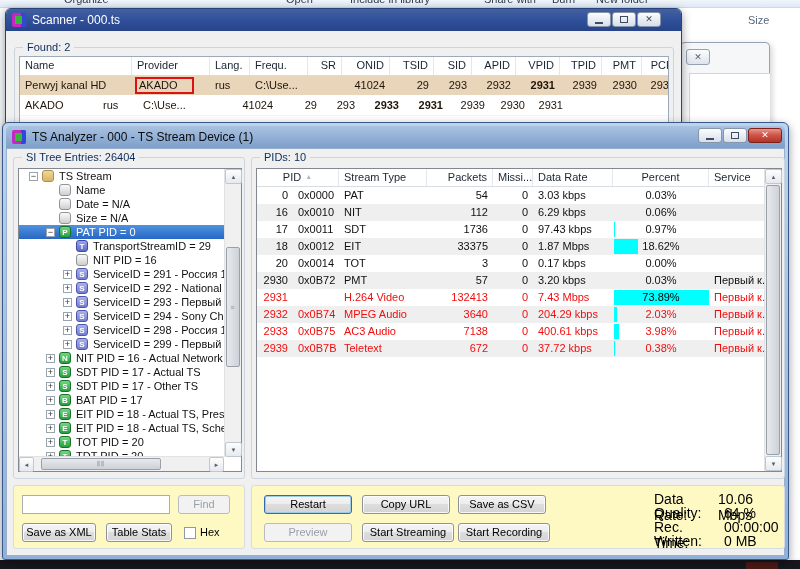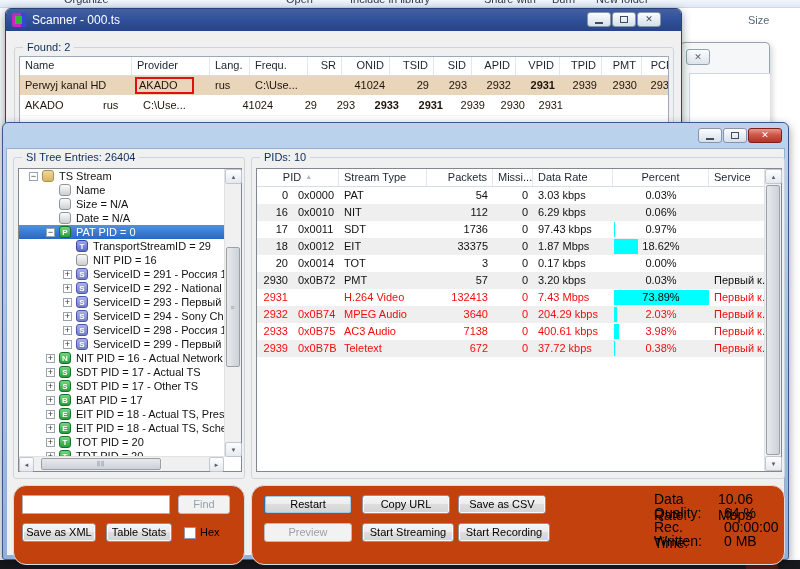--- a/index.html
+++ b/index.html
@@ -102,21 +102,21 @@
 .pid-row.alt { background:#efefef; }
 .pid-row.red .pid-c { color:#f20d0d; }
 .pid-c { font-size:11px; color:#111; padding:2px 5px; white-space:nowrap; overflow:hidden; flex:none; }
 .pct-cell { position:relative; text-align:center; }
 .pct-bar { position:absolute; left:1px; top:1px; bottom:1px; z-index:0; }
 .pct-txt { position:relative; z-index:1; }
 .pid-row.red .pct-txt { color:#f20d0d; }
 .pid-row .pct-full .pct-txt { color:#000; }
 
 
-.bottom-panel { position:absolute; top:336px; height:80px; border:1px solid #d6dce3; border-radius:13px; background:#c2410c; }
+.bottom-panel { position:absolute; top:336px; height:64px; border:1px solid #d6dce3; border-radius:3px; background:#fef9c3; }
 #panel-left { left:6px; width:232px; }
 #panel-right { left:244px; width:534px; }
 .text-input { position:absolute; left:8px; top:9px; width:148px; height:19px; background:#fff; border:1px solid #abadb3;
   font-size:11px; padding:1px 4px; font-family:"Liberation Sans", sans-serif; }
 .btn { position:absolute; height:19px; background:linear-gradient(#f5f5f5,#ededed 45%,#dedede 46%,#d4d4d4);
   border:1px solid #8e9299; border-radius:3px; font-size:11px; color:#000; text-align:center; line-height:17px;
   box-shadow:inset 0 0 0 1px rgba(255,255,255,.8); white-space:nowrap; }
 .btn.disabled { color:#9aa0a8; border-color:#b8bcc2; background:#f2f2f2; box-shadow:none; }
 .btn.focused { border-color:#2f6ca8; box-shadow:inset 0 0 0 1px #9ecbe8; }
 .checkbox { position:absolute; width:12px; height:12px; background:#fff; border:1px solid #8e99a8; }
@@ -215,20 +215,27 @@
               <div class="sc-c a-right" style="width: 40px;">2930</div>
               <div class="sc-c a-right" style="width: 38px;">2931</div>
             </div>
           </div>
       </div>
     </div>
   </div>
 </div>
 
 <div class="win" id="analyzer">
+  <div class="titlebar">
+    <span class="app-icon">
+        <i class="ic-blue"></i>
+        <i class="ic-green"></i>
+      </span>
+    <span>TS Analyzer - 000 - TS Stream Device (1)</span>
+  </div>
   <span class="win-btns" style="position:absolute; right:6px; top:5px;">
     <span class="wb">
         <span class="bar"></span>
       </span>
     <span class="wb">
         <span class="box"></span>
       </span>
     <span class="wb close-red">✕</span>
   </span>
   <div class="an-client">
@@ -243,26 +250,26 @@
               <div class="tree-label">TS Stream</div>
             </div>
             <div class="tree-row" style="padding-left: 27px;">
               <div class="exp-gap"></div>
               <div class="node-ic node-gray"></div>
               <div class="tree-label">Name</div>
             </div>
             <div class="tree-row" style="padding-left: 27px;">
               <div class="exp-gap"></div>
               <div class="node-ic node-gray"></div>
-              <div class="tree-label">Size = N/A</div>
+              <div class="tree-label">Date = N/A</div>
             </div>
             <div class="tree-row" style="padding-left: 27px;">
               <div class="exp-gap"></div>
               <div class="node-ic node-gray"></div>
-              <div class="tree-label">Date = N/A</div>
+              <div class="tree-label">Size = N/A</div>
             </div>
             <div class="tree-row selected" style="padding-left: 27px;">
               <div class="expander">−</div>
               <div class="node-ic letter-green">P</div>
               <div class="tree-label">PAT PID = 0</div>
             </div>
             <div class="tree-row" style="padding-left: 44px;">
               <div class="exp-gap"></div>
               <div class="node-ic letter-blue">T</div>
               <div class="tree-label">TransportStreamID = 29</div>

